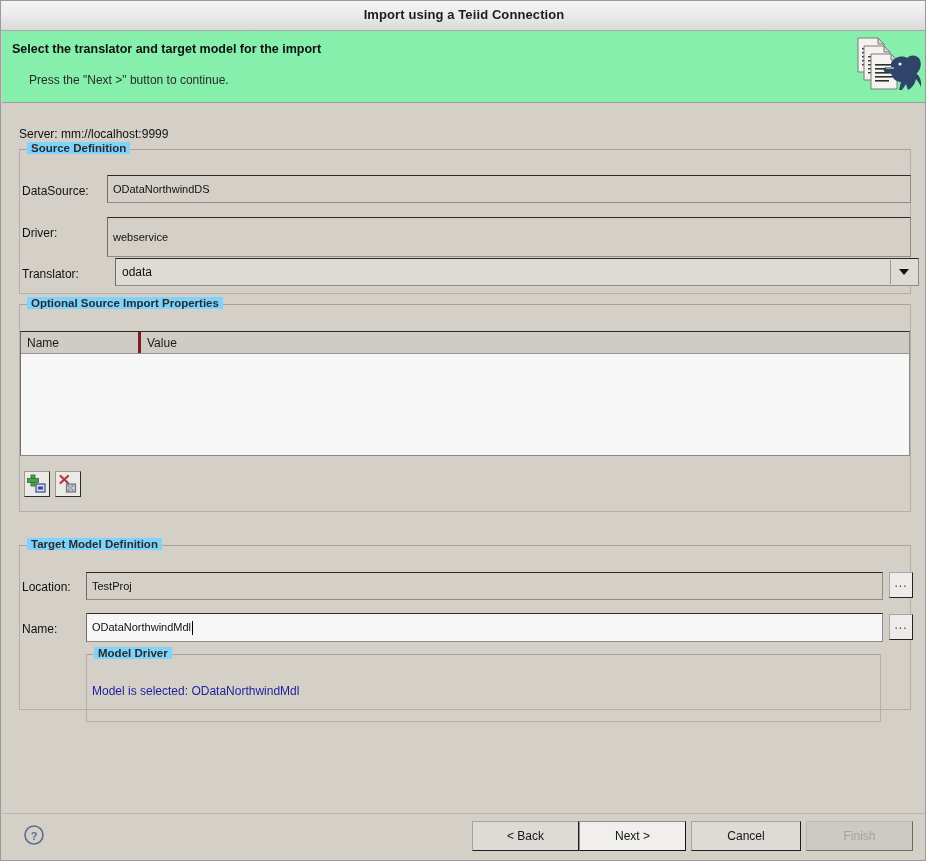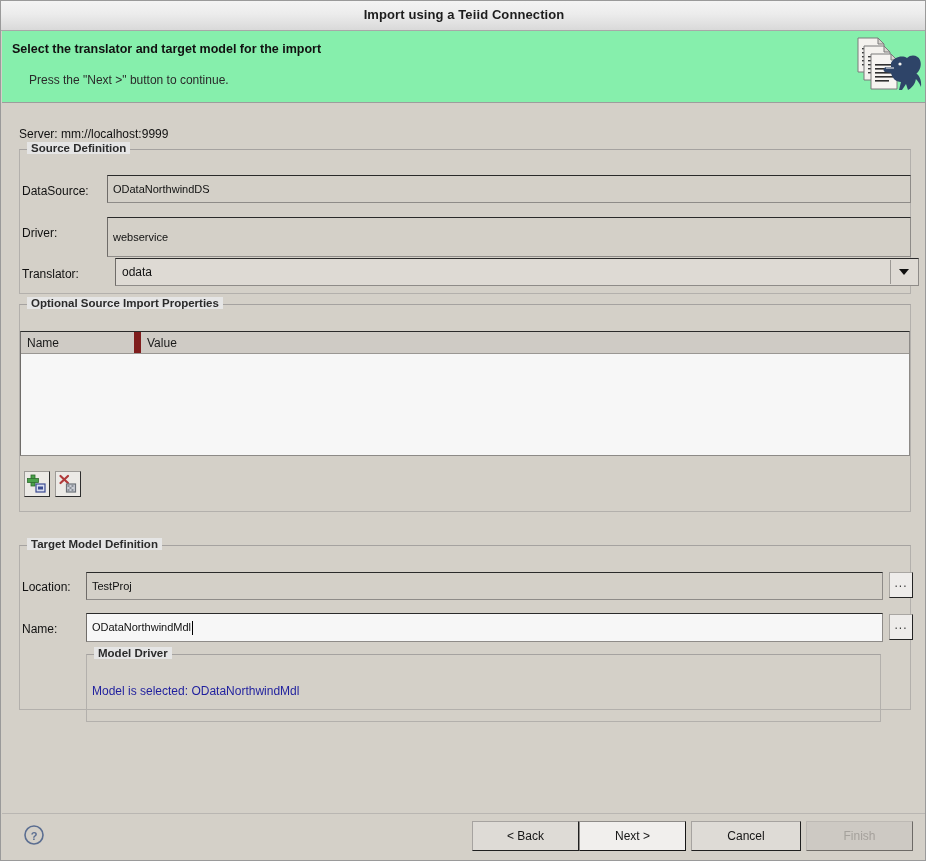--- a/index.html
+++ b/index.html
@@ -89,21 +89,21 @@
     border: 1px solid #b3b0ac;
     border-top-color: #a5a2a0;
     box-sizing: border-box;
     background: transparent;
   }
   .group > .group-title {
     position: absolute;
     top: -8px;
     left: 7px;
     padding: 0 4px;
-    background: #e5e5e5;
+    background: #7dd3fc;
     font-size: 11.5px;
     font-weight: bold;
     color: #2b2b2b;
     white-space: nowrap;
   }
 
   
   .field {
     position: absolute;
     box-sizing: border-box;
@@ -184,21 +184,21 @@
   }
   .th {
     font-size: 12px;
     color: #1a1a1a;
     display: flex;
     align-items: center;
     padding-left: 6px;
     box-sizing: border-box;
     height: 100%;
   }
-  .th.col-name { width: 120px; border-right: 7px solid #7f1d1d; }
+  .th.col-name { width: 120px; border-right: 3px solid #7f1d1d; }
   .th.col-value { flex: 1; }
   .table-body { background: #f7f7f7; }
 
   
   .iconbtn {
     position: absolute;
     width: 26px; height: 26px;
     box-sizing: border-box;
     background: #eceae6;
     border: 1px solid #9d9a96;

